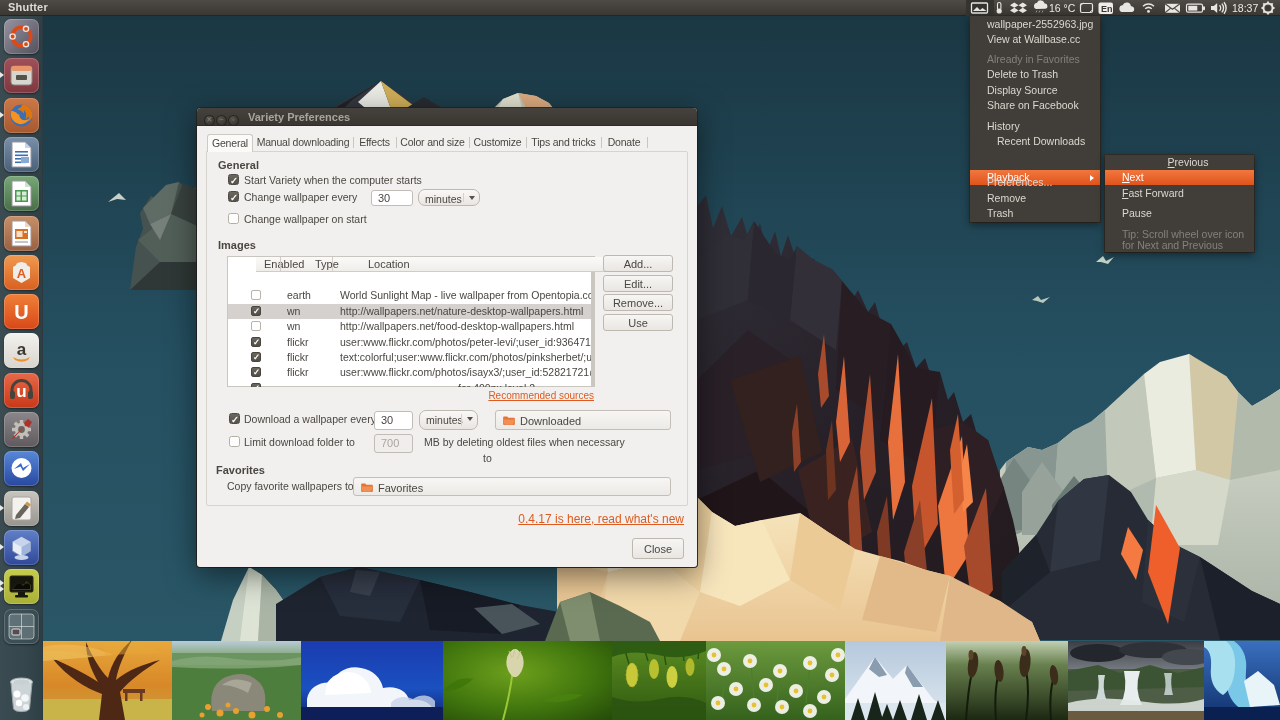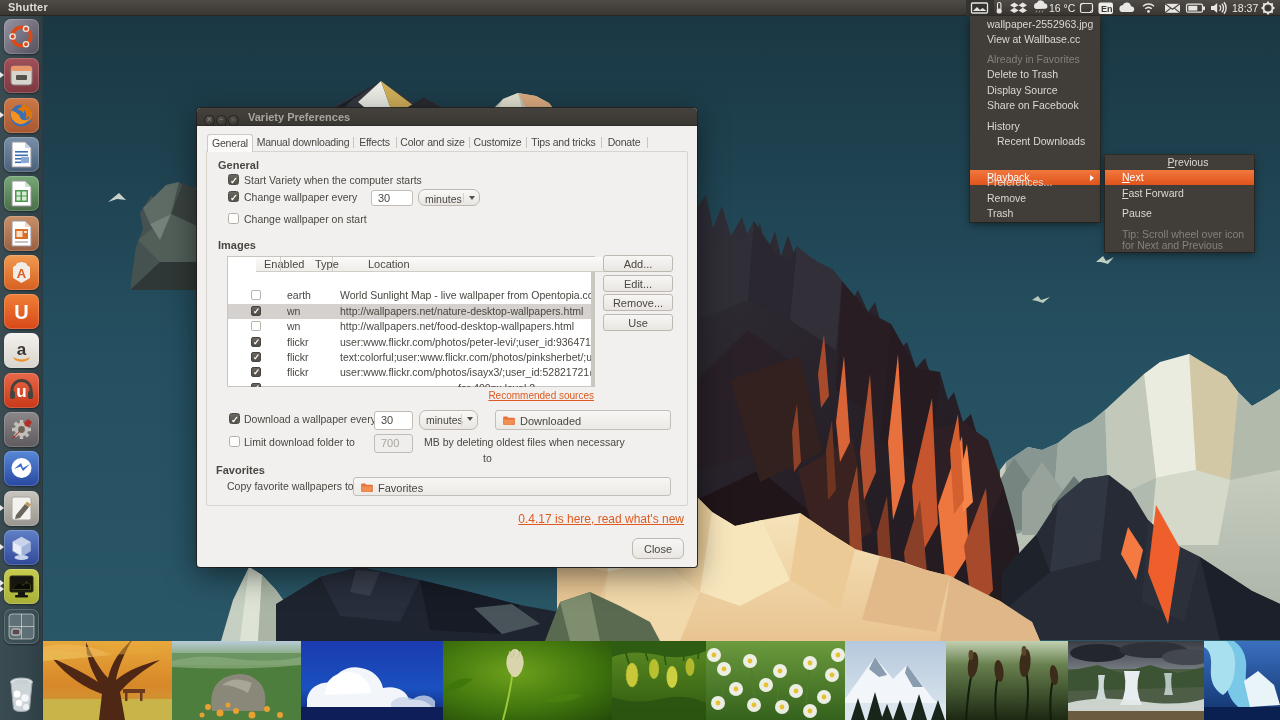--- a/index.html
+++ b/index.html
@@ -780,21 +780,21 @@
   <div class="lbl" style="left:30px;top:371.5px;">Copy favorite wallpapers to</div>
   <div class="folderbtn" style="left:156px;top:369px;width:318px;height:19px;">
     <svg class="fi" viewBox="0 0 13 10">
           <path d="M0 1.5 q0-1 1-1 h3.5 l1.2 1.5 h6.3 q1 0 1 1 v6 q0 1-1 1 h-11 q-1 0-1-1 z" fill="#e67339"></path>
           <path d="M0.4 4 h12.2 l-1.4 5 q-0.2 0.6-0.9 0.6 h-8 q-0.7 0-0.9-0.6 z" fill="#f29054"></path>
         </svg>
     <span class="cap">Favorites</span>
   </div>
 
   <div class="link" style="right:13px;top:404px;font-size:12px;">0.4.17 is here, read what's new</div>
-  <div class="btn" style="left:435px;top:430px;width:52px;height:21px;line-height:20px;border-radius:6px;">Close</div>
+  <div class="btn" style="left:435px;top:430px;width:52px;height:21px;line-height:20px;">Close</div>
 </div>
 
 <div class="gmenu" id="menu1" style="left:970px;top:16px;width:130px;height:206px;">
       <div class="mi " style="top:0.7px;height:15px;line-height:15px;padding-left:17px;"><span>wallpaper-2552963.jpg</span></div>
       <div class="mi " style="top:15.8px;height:15px;line-height:15px;padding-left:17px;"><span>View at Wallbase.cc</span></div>
       <div class="mi dis" style="top:35.9px;height:15px;line-height:15px;padding-left:17px;"><span>Already in Favorites</span></div>
       <div class="mi " style="top:51.2px;height:15px;line-height:15px;padding-left:17px;"><span>Delete to Trash</span></div>
       <div class="mi " style="top:66.6px;height:15px;line-height:15px;padding-left:17px;"><span>Display Source</span></div>
       <div class="mi " style="top:82.0px;height:15px;line-height:15px;padding-left:17px;"><span>Share on Facebook</span></div>
       <div class="mi " style="top:102.8px;height:15px;line-height:15px;padding-left:17px;"><span>History</span></div>

